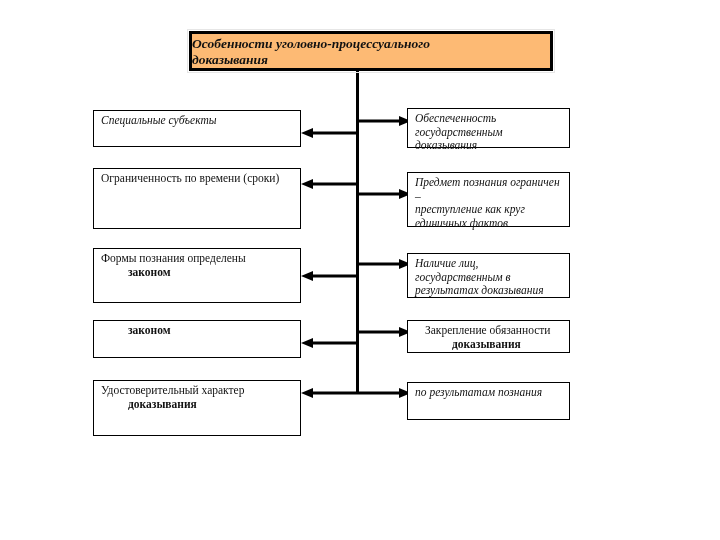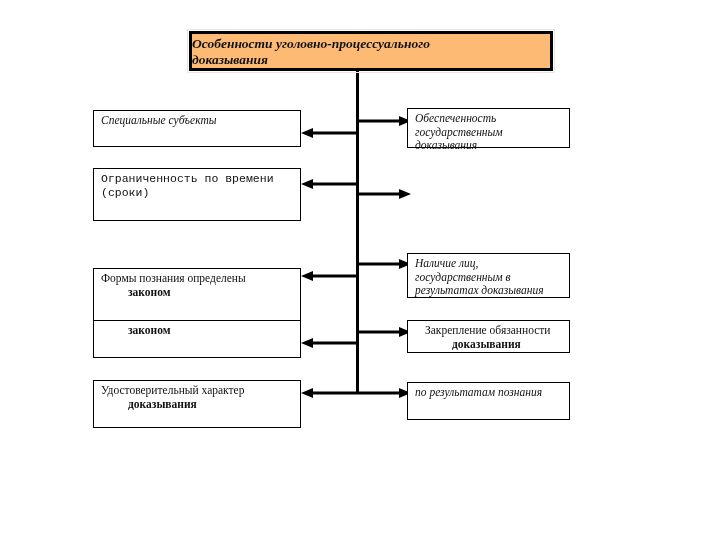--- a/index.html
+++ b/index.html
@@ -95,43 +95,48 @@
 
   <div class="title-box">
     <span class="line">Особенности уголовно-процессуального</span>
     <span class="line">доказывания</span>
   </div>
 
   <div class="node left-col center" style="top:110px;height:37px;">
     <span class="line">Специальные субъекты</span>
   </div>
 
-  <div class="node left-col left" style="top:168px;height:53px;font-family:Liberation Mono, monospace;">
+  <div class="node left-col left" style="top:168px;height:61px;">
     <span class="line">Ограниченность по времени (сроки)</span>
   </div>
 
-  <div class="node left-col left" style="top:248px;height:55px;margin-top:20px;">
+  <div class="node left-col left" style="top:248px;height:55px;">
     <span class="line">Формы познания определены</span>
     <span class="line indent">законом</span>
   </div>
 
   <div class="node left-col left" style="top:320px;height:38px;">
     <span class="line indent">законом</span>
   </div>
 
-  <div class="node left-col left" style="top:380px;height:48px;">
+  <div class="node left-col left" style="top:380px;height:56px;">
     <span class="line">Удостоверительный характер</span>
     <span class="line indent">доказывания</span>
   </div>
 
   <div class="node right-col center" style="top:108px;height:40px;">
     <span class="line">Обеспеченность государственным</span>
     <span class="line">доказывания</span>
   </div>
 
+  <div class="node right-col center" style="top:172px;height:55px;">
+    <span class="line">Предмет познания ограничен –</span>
+    <span class="line">преступление как круг</span>
+    <span class="line">единичных фактов</span>
+  </div>
 
   <div class="node right-col center" style="top:253px;height:45px;">
     <span class="line">Наличие лиц, государственным в</span>
     <span class="line">результатах доказывания</span>
   </div>
 
   <div class="node right-col left" style="top:320px;height:33px;padding-left:17px;">
     <span class="line">Закрепление обязанности</span>
     <span class="line indent">доказывания</span>
   </div>

